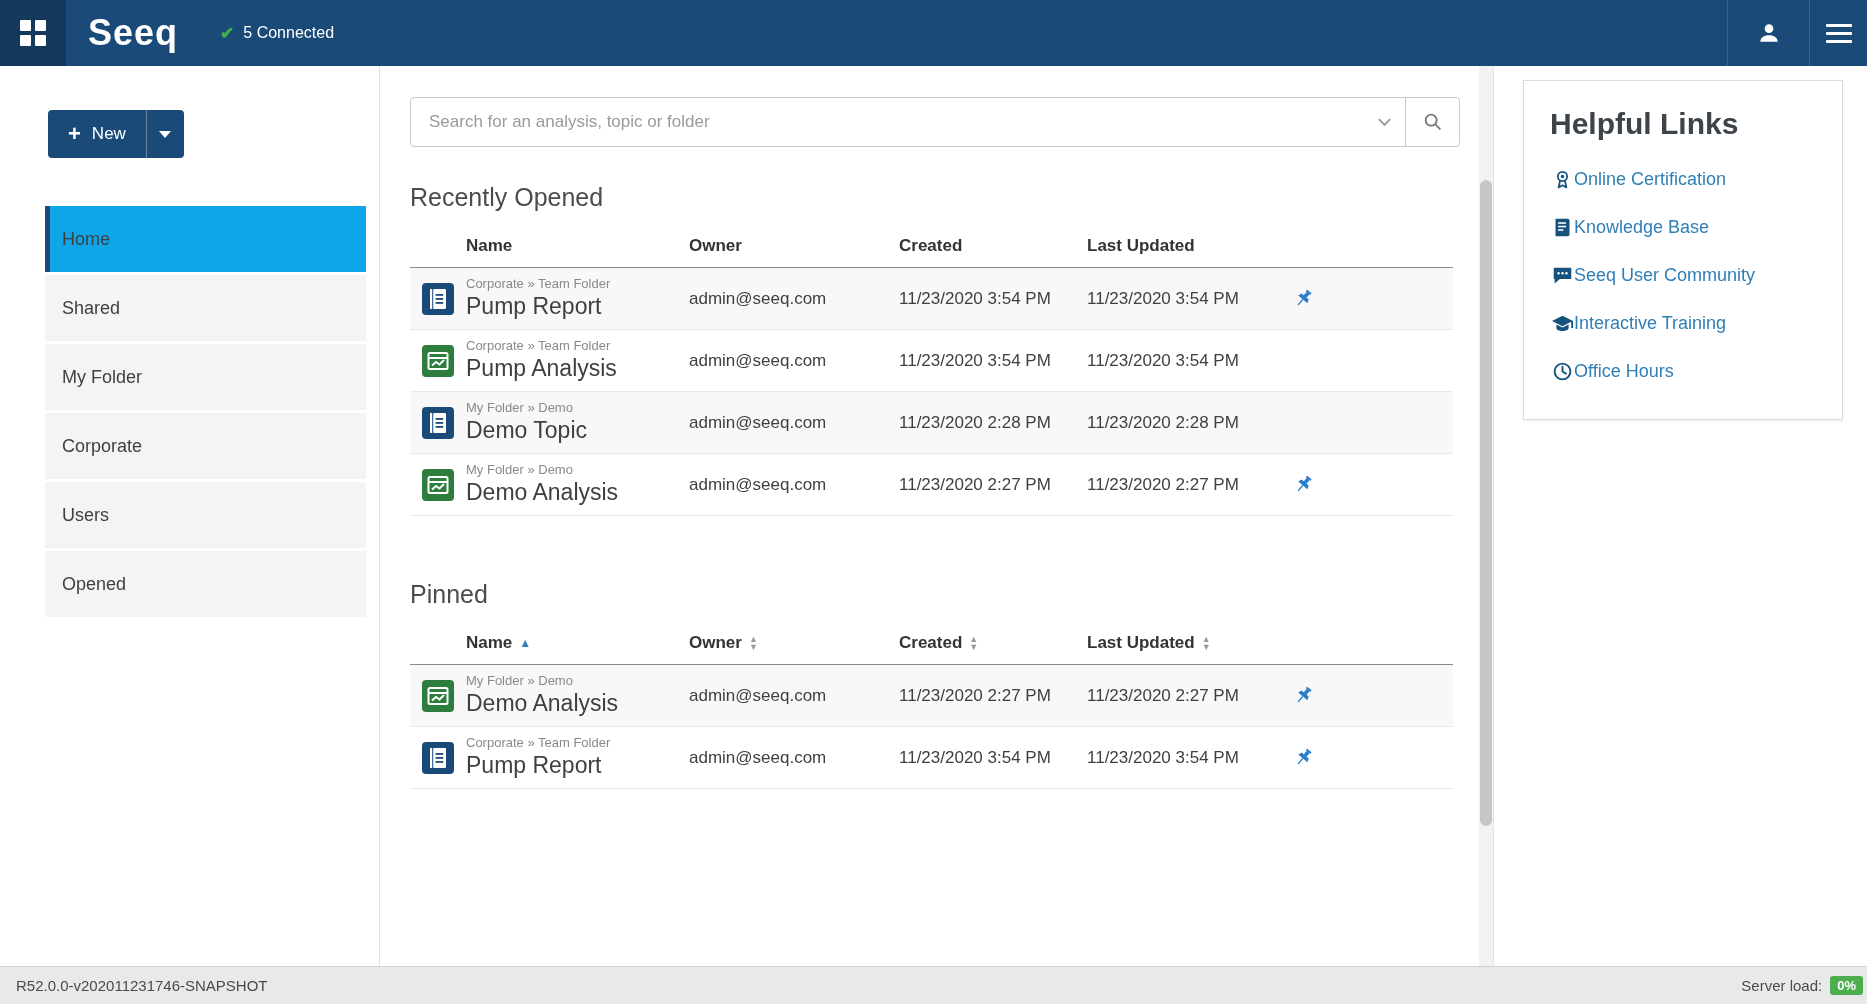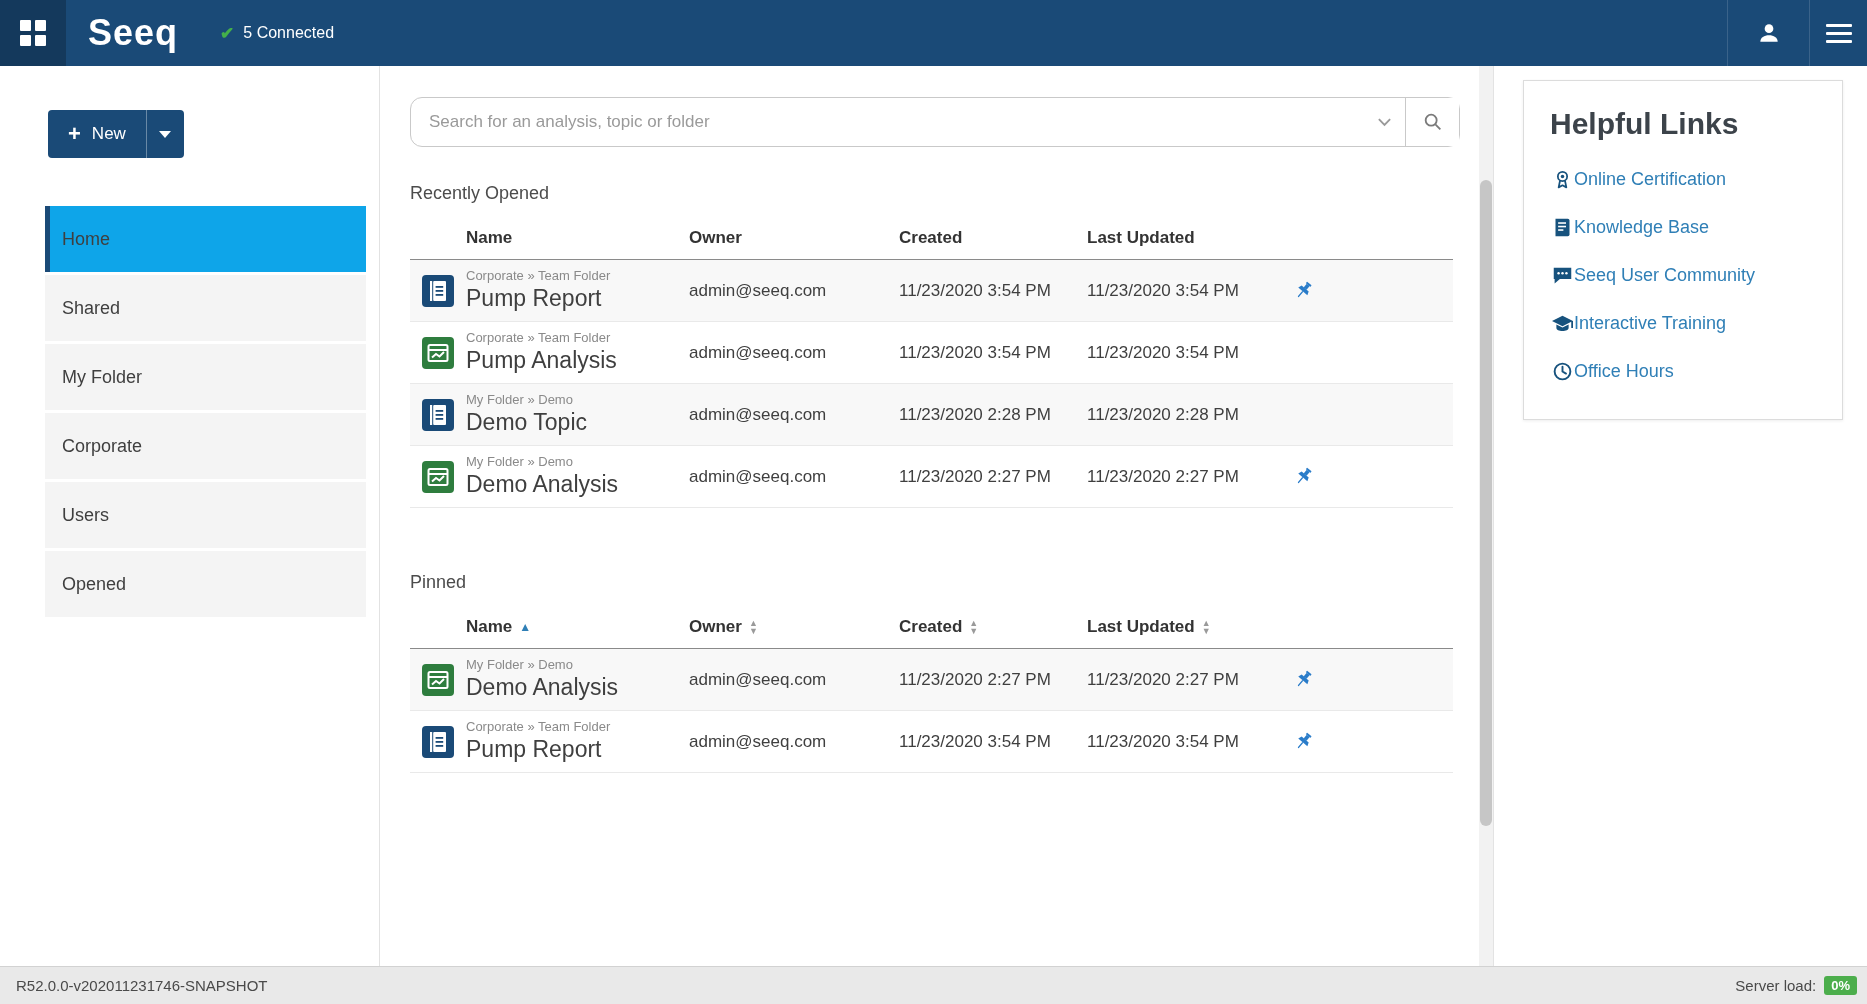--- a/index.html
+++ b/index.html
@@ -47,31 +47,31 @@
   .new-btn-caret{background:var(--navbar);border:none;border-left:1px solid rgba(255,255,255,0.35);
     width:38px;height:48px;border-radius:0 4px 4px 0;display:flex;align-items:center;justify-content:center;cursor:pointer;}
   .caret-down{width:0;height:0;border-left:6px solid transparent;border-right:6px solid transparent;border-top:7px solid #fff;}
   .nav-list{margin:48px 13px 0 45px;}
   .nav-item{height:66px;display:flex;align-items:center;padding-left:17px;background:#f4f4f4;
     margin-bottom:3px;font-size:18px;color:#3f3f3f;cursor:pointer;}
   .nav-item.active{background:#0ea5e9;border-left:5px solid var(--navbar);padding-left:12px;}
 
   
   .main{flex:1;min-width:0;position:relative;padding-left:30px;background:#fff;}
-  .search-wrap{width:1050px;height:50px;border:1px solid #c9c9c9;border-radius:12px;margin-top:31px;
+  .search-wrap{width:1050px;height:50px;border:1px solid #c9c9c9;border-radius:4px;margin-top:31px;
     display:flex;align-items:center;background:#fff;}
   .search-input{flex:1;border:none;outline:none;font-size:17px;padding:0 18px;color:#444;font-family:inherit;background:transparent;}
   .search-input::placeholder{color:#9a9a9a;}
   .search-chevron{width:42px;display:flex;align-items:center;justify-content:center;cursor:pointer;}
   .search-btn{width:54px;height:100%;border:none;border-left:1px solid #c9c9c9;background:#fff;
     display:flex;align-items:center;justify-content:center;cursor:pointer;border-radius:0 4px 4px 0;}
 
   #sections{margin-top:36px;}
   .list-section + .list-section{margin-top:64px;}
-  .sec-title{font-size:18px;font-weight:400;color:#4c4c4c;margin:0 0 12px 0;}
+  .sec-title{font-size:25px;font-weight:400;color:#4c4c4c;margin:0 0 12px 0;}
   .t-header,.t-row{display:grid;grid-template-columns:56px 223px 210px 188px 198px 1fr;align-items:center;width:1043px;}
   .t-header{height:44px;border-bottom:1px solid #8a8a8a;font-weight:bold;font-size:17px;color:#333;}
   .t-row{height:62px;border-bottom:1px solid #e9e9e9;font-size:17px;color:#3f3f3f;}
   .t-row.striped{background:#f8f8f8;}
   .icon-cell{padding-left:12px;}
   .icon-cell svg{width:32px;height:32px;display:block;}
   .name-cell{line-height:1.2;cursor:pointer;}
   .crumb{font-size:13px;color:#8a8a8a;}
   .item-name{font-size:23px;color:#3f3f3f;margin-top:1px;}
   .pin-cell{padding-left:8px;color:var(--pin);cursor:pointer;height:100%;display:flex;align-items:center;}
@@ -89,21 +89,21 @@
   .rightpanel{width:374px;flex-shrink:0;border-left:1px solid #e3e3e3;padding:14px 24px 0 29px;background:#fff;}
   .card{border:1px solid #dcdcdc;box-shadow:0 1px 3px rgba(0,0,0,0.07);padding:26px 24px 10px 26px;background:#fff;}
   .card-title{font-size:30px;font-weight:700;color:#3c434a;margin:0 0 28px 0;}
   .hl-row{display:flex;align-items:center;margin-bottom:27px;cursor:pointer;}
   .hl-icon{width:24px;display:flex;justify-content:center;color:#17527D;}
   .hl-icon svg{width:21px;height:21px;}
   .hl-label{color:var(--link);font-size:18px;}
 
   
   .footer{height:38px;background:#e9e9e9;border-top:1px solid #d2d2d2;display:flex;align-items:center;
-    padding:0 10px 0 16px;font-size:15px;color:#4a4a4a;flex-shrink:0;}
+    padding:0 4px 0 16px;font-size:15px;color:#4a4a4a;flex-shrink:0;}
   .server-load{margin-left:auto;display:flex;align-items:center;gap:8px;}
   .badge{background:var(--badge);color:#fff;font-size:13px;font-weight:bold;padding:2px 7px;border-radius:3px;}
 </style>
 </head>
 <body>
 
 <div class="app">
 
   <header class="navbar">
     <div class="nav-grid-btn">

